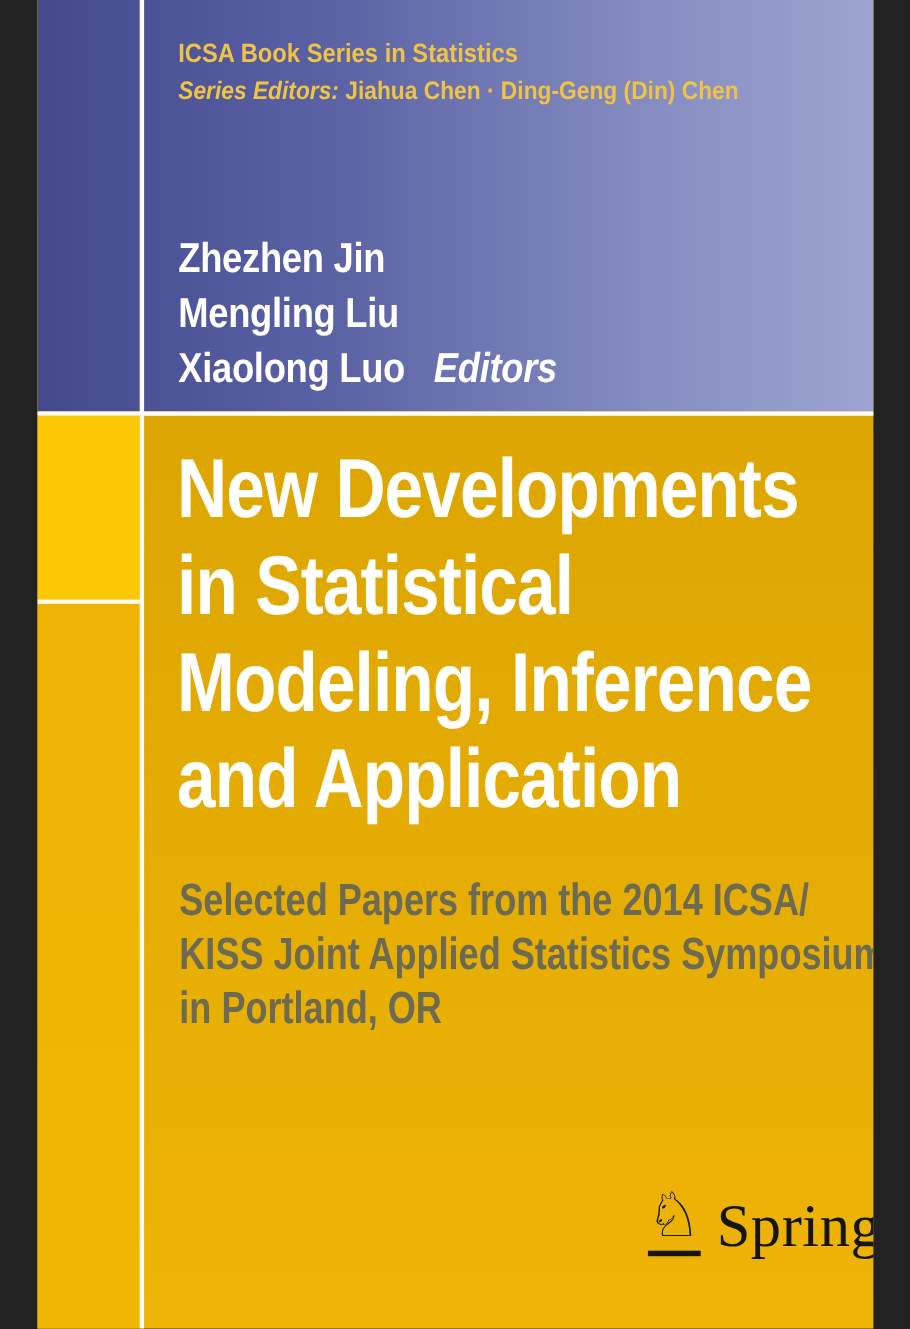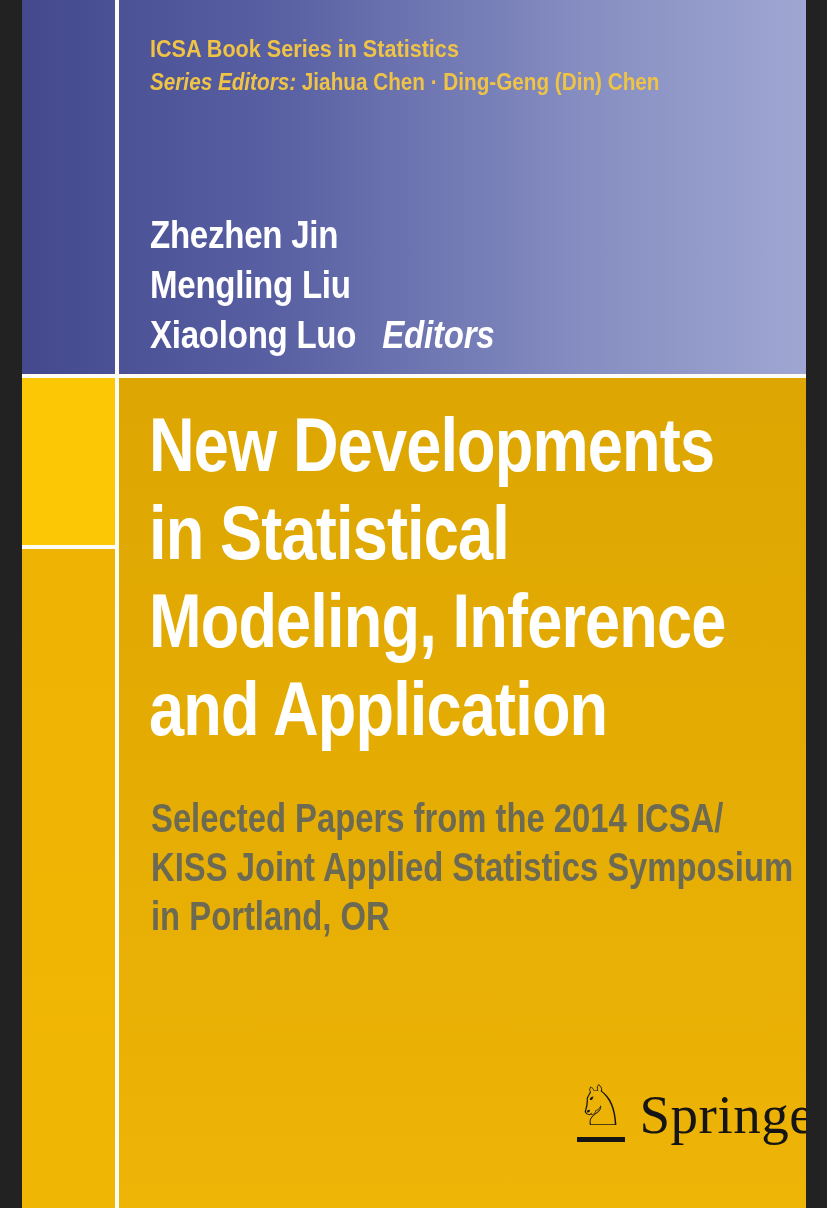--- a/index.html
+++ b/index.html
@@ -3,21 +3,20 @@
 <meta charset="utf-8">
 <style>
   html,body{margin:0;padding:0;background:#222;}
   .cover{
     position:relative;
     width:760px;height:1208px;
     margin:0 auto;
     overflow:hidden;
     font-family:"Liberation Sans", sans-serif;
     background:linear-gradient(180deg,#D7A001 0%,#E0A802 45%,#EEB406 100%);
-    padding-left:24px;
   }
   
   .blue-band{
     position:absolute;left:0;top:0;width:827px;height:374px;
     background:linear-gradient(90deg,#44498E 0%,#585FA2 30%,#8890C3 70%,#A4ABD5 100%);
   }
   .band-underline{
     position:absolute;left:0;top:374px;width:827px;height:4px;background:#FDFDF5;
   }
   .left-bright-block{

